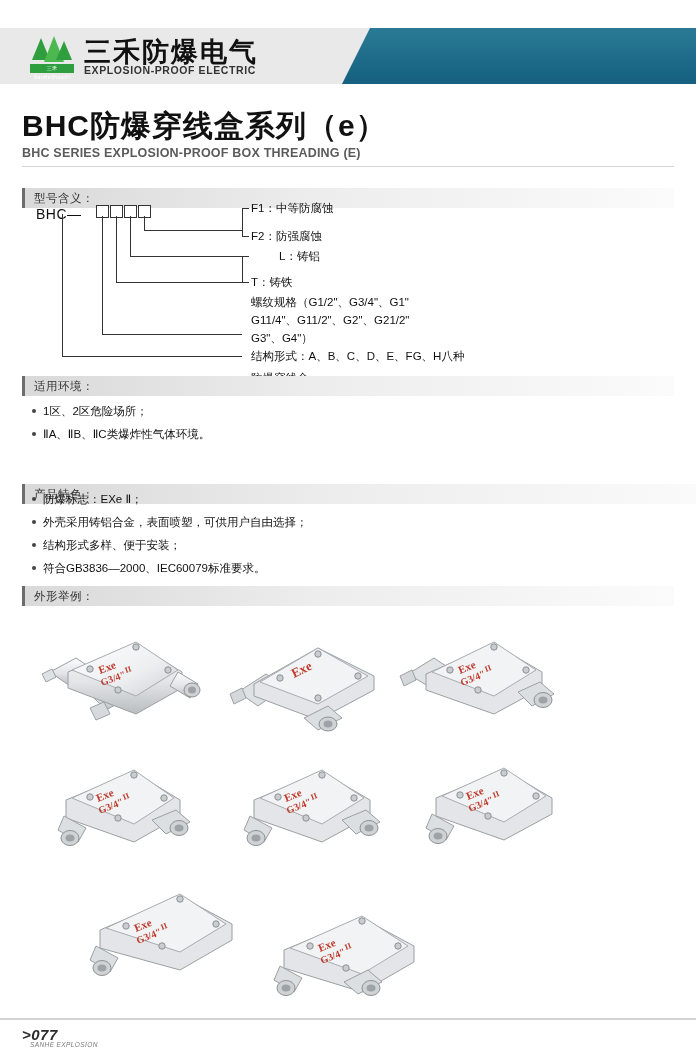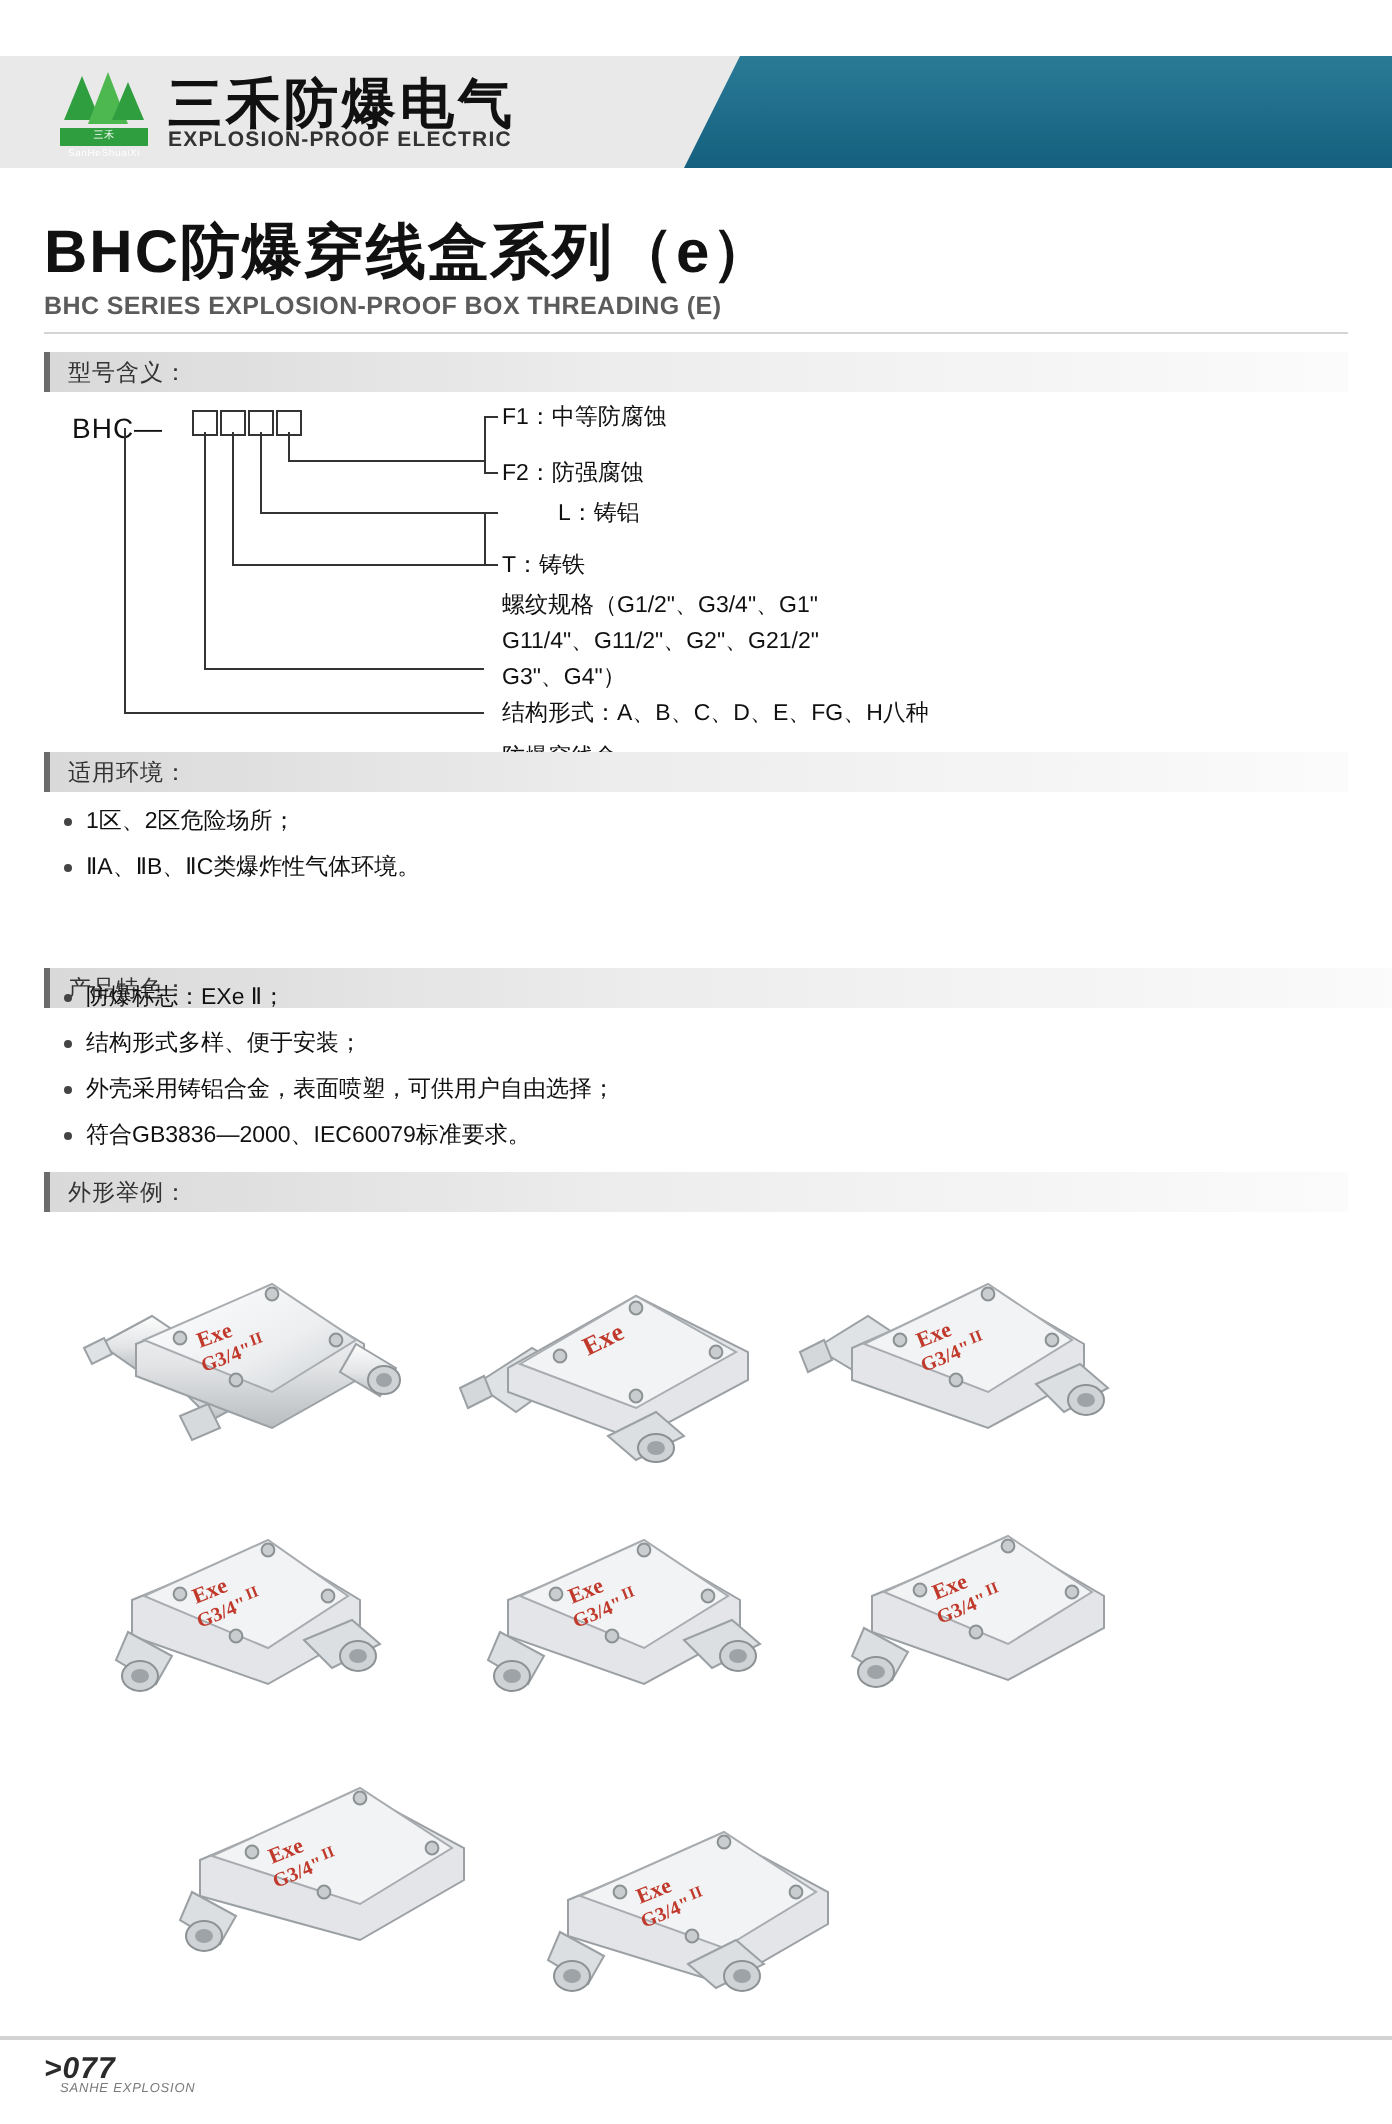--- a/index.html
+++ b/index.html
@@ -118,21 +118,21 @@
   </div>
 
   <div class="brand-cn">三禾防爆电气</div>
   <div class="brand-en">EXPLOSION-PROOF ELECTRIC</div>
 </div>
 
 <div class="title-cn">BHC防爆穿线盒系列（e）</div>
 <div class="title-en">BHC SERIES EXPLOSION-PROOF BOX THREADING (E)</div>
 <div class="title-rule"></div>
 
-<div class="sec-bar" style="top:176px;">
+<div class="sec-bar" style="top:188px;">
   <span class="tick"></span>
   <span class="txt">型号含义：</span>
 </div>
 
 <div class="model-area">
 
   <div class="model-code">BHC—</div>
 
   <div class="sq" style="left:74px;top:9px;"></div>
   <div class="sq" style="left:88px;top:9px;"></div>
@@ -183,22 +183,22 @@
   <div class="li">1区、2区危险场所；</div>
   <div class="li">ⅡA、ⅡB、ⅡC类爆炸性气体环境。</div>
 </div>
 
 <div class="sec-bar" style="top:484px;padding-left:44px;">
   <span class="tick"></span>
   <span class="txt">产品特色：</span>
 </div>
 <div class="blist" style="top:492px;">
   <div class="li">防爆标志：EXe Ⅱ；</div>
+  <div class="li">外壳采用铸铝合金，表面喷塑，可供用户自由选择；</div>
   <div class="li">结构形式多样、便于安装；</div>
-  <div class="li">外壳采用铸铝合金，表面喷塑，可供用户自由选择；</div>
   <div class="li">符合GB3836—2000、IEC60079标准要求。</div>
 </div>
 
 <div class="sec-bar" style="top:586px;">
   <span class="tick"></span>
   <span class="txt">外形举例：</span>
 </div>
 
 <div class="photos">
 

